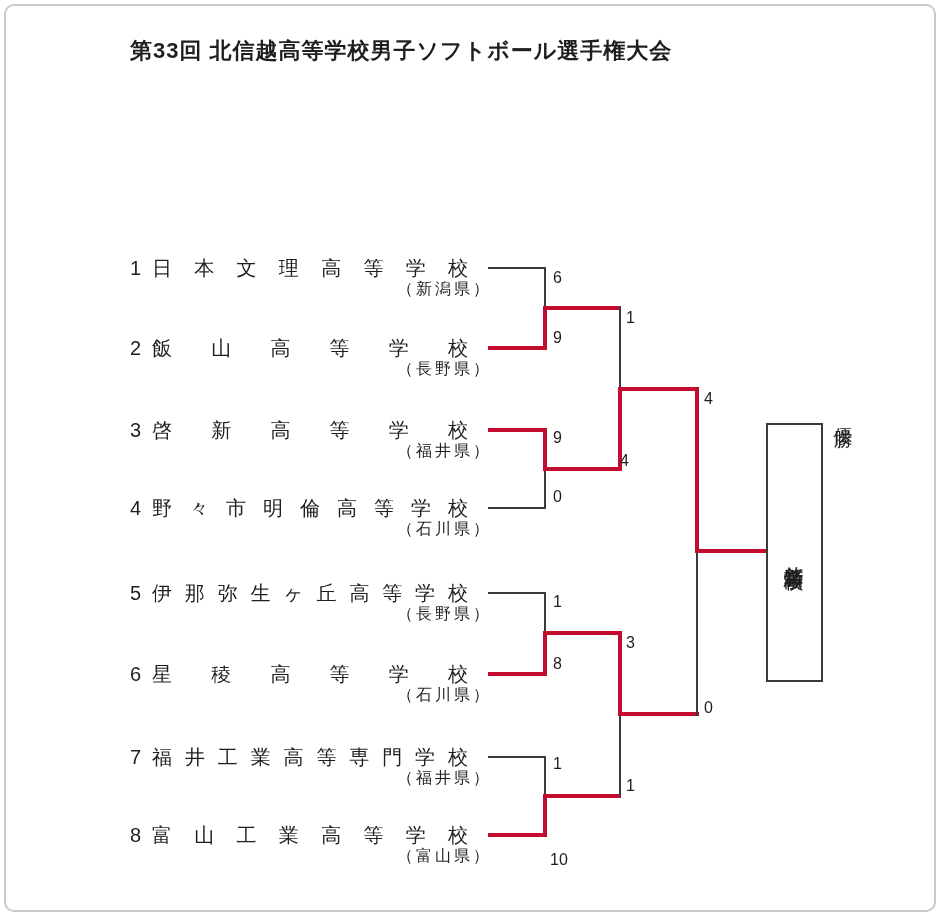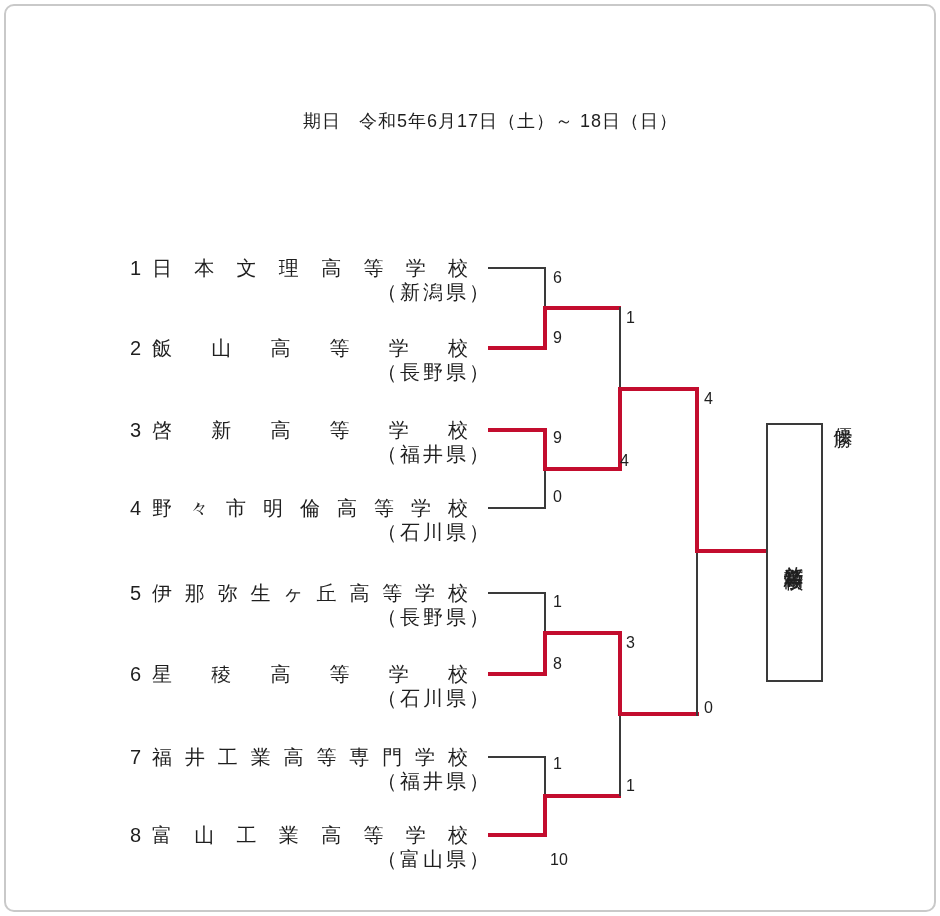--- a/index.html
+++ b/index.html
@@ -24,21 +24,21 @@
   .info-row{position:absolute;left:303px;font-size:18px;letter-spacing:1px;white-space:nowrap;}
   .info-label{margin-right:18px;}
   
   .team-row{position:absolute;left:128px;width:352px;height:48px;}
   .seed{position:absolute;left:2px;top:0;font-size:20px;line-height:26px;}
   .tname{
     position:absolute;left:24px;top:0;width:316px;height:26px;
     display:flex;justify-content:space-between;
     font-size:20px;line-height:26px;white-space:nowrap;
   }
-  .pref{position:absolute;right:-12px;top:24px;font-size:20px;letter-spacing:3px;}
+  .pref{position:absolute;right:-12px;top:24px;font-size:16px;letter-spacing:3px;}
   
   .seg{position:absolute;}
   .seg.blk{background:var(--blk);}
   .seg.red{background:var(--red);}
   
   .score{position:absolute;font-size:16px;line-height:16px;white-space:nowrap;}
   
   .champ-box{
     position:absolute;left:766px;top:423px;width:57px;height:259px;
     border:2px solid var(--blk);box-sizing:border-box;
@@ -53,24 +53,22 @@
     writing-mode:vertical-rl;text-orientation:upright;
     font-size:19px;letter-spacing:1px;
   }
 </style>
 </head>
 <body>
 
 <div class="page">
   <div class="page-frame"></div>
 
-
-  <div class="info-row" style="top:109px">
-    <span class="info-label">期日</span><span>令和5年6月17日（土）～ 18日（日）</span>
-  </div>
+  <h1 class="title">第33回 北信越高等学校男子ソフトボール選手権大会</h1>
+
 
   <div class="team-row" style="top:255px">
     <span class="seed">1</span>
     <span class="tname char-justify">
         <span>日</span>
         <span>本</span>
         <span>文</span>
         <span>理</span>
         <span>高</span>
         <span>等</span>

